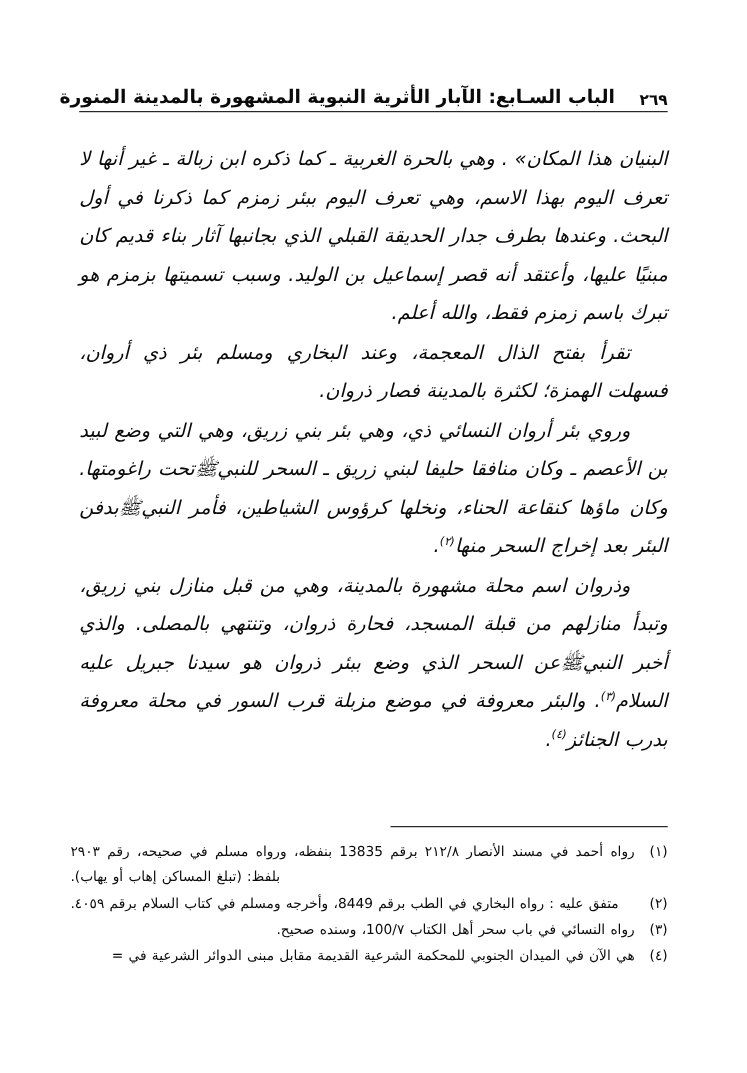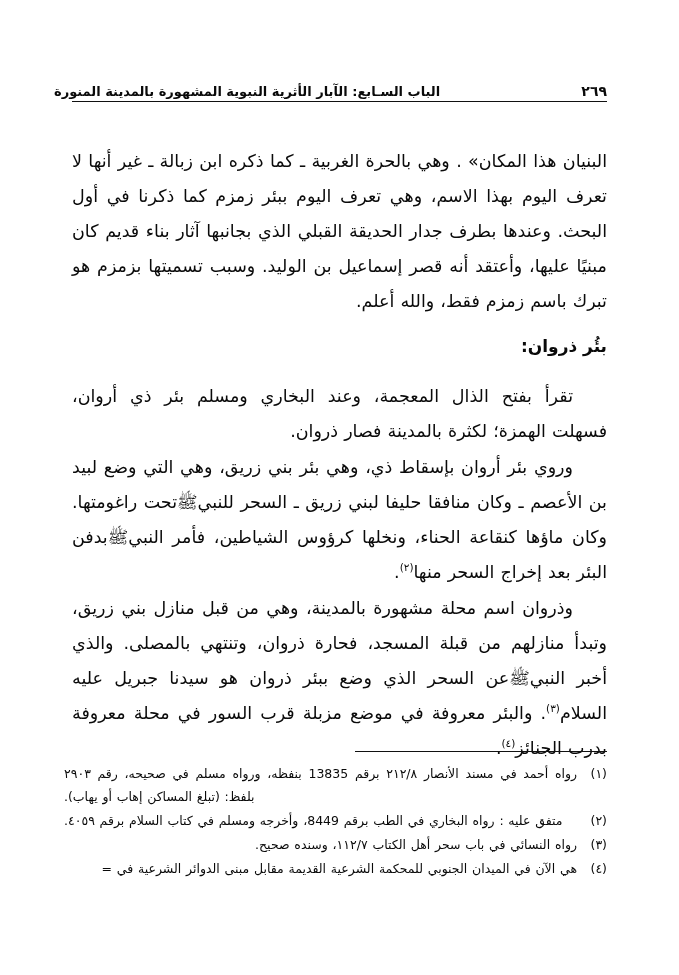--- a/index.html
+++ b/index.html
@@ -25,21 +25,21 @@
     right: 72px;
     left: 72px;
     height: 26px;
     display: flex;
     flex-direction: row;
     align-items: flex-end;
     justify-content: space-between;
     direction: rtl;
   }
   .runhead-title {
-    font-size: 13px;
+    font-size: 17px;
     font-weight: bold;
     letter-spacing: 0.1px;
     line-height: 1;
     white-space: nowrap;
     transform: translateX(-18px);
   }
   .runhead-folio {
     font-size: 14px;
     font-weight: bold;
     line-height: 1;
@@ -63,25 +63,26 @@
     right: 72px;
     left: 72px;
     direction: rtl;
     text-align: justify;
     text-align-last: right;
   }
 
   .para {
     font-size: 17.5px;
     line-height: 35px;
-    margin: 16px 0 0 0;
+    margin: 0 0 0 0;
     text-indent: 0;
     text-align: justify;
     text-align-last: right;
     word-spacing: 0.5px;
+    font-style: italic;
   }
   .para.indent {
     text-indent: 34px;
   }
   .para + .para {
     margin-top: 1px;
   }
 
   .section-head {
     font-size: 17px;
@@ -155,25 +156,24 @@
   <div class="runhead">
     <div class="runhead-folio">٢٦٩</div>
     <div class="runhead-title">الباب السـابع: الآبار الأثرية النبوية المشهورة بالمدينة المنورة</div>
   </div>
   <div class="head-rule"></div>
 
   <div id="body-col">
 
     <p class="para"><span>البنيان هذا المكان» . وهي بالحرة الغربية ـ كما ذكره ابن زبالة ـ غير أنها لا تعرف اليوم بهذا الاسم، وهي تعرف اليوم ببئر زمزم كما ذكرنا في أول البحث. وعندها بطرف جدار الحديقة القبلي الذي بجانبها آثار بناء قديم كان مبنيًا عليها، وأعتقد أنه قصر إسماعيل بن الوليد. وسبب تسميتها بزمزم هو تبرك باسم زمزم فقط، والله أعلم.</span></p>
 
-    <h2 class="section-head">بئُر ذروان:</h2>
 
     <p class="para indent"><span>تقرأ بفتح الذال المعجمة، وعند البخاري ومسلم بئر ذي أروان، فسهلت الهمزة؛ لكثرة بالمدينة فصار ذروان.</span></p>
 
-    <p class="para indent"><span>وروي بئر أروان بإسقاط ذي، وهي بئر بني زريق، وهي التي وضع لبيد بن الأعصم ـ وكان منافقا حليفا لبني زريق ـ السحر للنبي</span><span class="salla">ﷺ</span><span>تحت راغومتها. وكان ماؤها كنقاعة الحناء، ونخلها كرؤوس الشياطين، فأمر النبي</span><span class="salla">ﷺ</span><span>بدفن البئر بعد إخراج السحر منها</span><span class="fn-ref">(٢)</span><span>.</span></p>
+    <p class="para indent"><span>وروي بئر أروان النسائي ذي، وهي بئر بني زريق، وهي التي وضع لبيد بن الأعصم ـ وكان منافقا حليفا لبني زريق ـ السحر للنبي</span><span class="salla">ﷺ</span><span>تحت راغومتها. وكان ماؤها كنقاعة الحناء، ونخلها كرؤوس الشياطين، فأمر النبي</span><span class="salla">ﷺ</span><span>بدفن البئر بعد إخراج السحر منها</span><span class="fn-ref">(٢)</span><span>.</span></p>
 
     <p class="para indent"><span>وذروان اسم محلة مشهورة بالمدينة، وهي من قبل منازل بني زريق، وتبدأ منازلهم من قبلة المسجد، فحارة ذروان، وتنتهي بالمصلى. والذي أخبر النبي</span><span class="salla">ﷺ</span><span>عن السحر الذي وضع ببئر ذروان هو سيدنا جبريل عليه السلام</span><span class="fn-ref">(٣)</span><span>. والبئر معروفة في موضع مزبلة قرب السور في محلة معروفة بدرب الجنائز</span><span class="fn-ref">(٤)</span><span>.</span></p>
 
   </div>
 
   <div class="fn-rule"></div>
 
   <div id="footnotes">
 
     <div class="fn">
@@ -181,21 +181,21 @@
       <div class="fn-text two-line">رواه أحمد في مسند الأنصار ٢١٢/٨ برقم 13835 بنفظه، ورواه مسلم في صحيحه، رقم ٢٩٠٣ بلفظ: (تبلغ المساكن إهاب أو يهاب).</div>
     </div>
 
     <div class="fn">
       <div class="fn-num">(٢)</div>
       <div class="fn-text two-line">متفق عليه : رواه البخاري في الطب برقم 8449، وأخرجه ومسلم في كتاب السلام برقم ٤٠٥٩.</div>
     </div>
 
     <div class="fn">
       <div class="fn-num">(٣)</div>
-      <div class="fn-text">رواه النسائي في باب سحر أهل الكتاب ١١٢/٧، وسنده صحيح.</div>
+      <div class="fn-text">رواه النسائي في باب سحر أهل الكتاب 100/٧، وسنده صحيح.</div>
     </div>
 
     <div class="fn">
       <div class="fn-num">(٤)</div>
       <div class="fn-text">هي الآن في الميدان الجنوبي للمحكمة الشرعية القديمة مقابل مبنى الدوائر الشرعية في =</div>
     </div>
 
   </div>
 
 </div>

